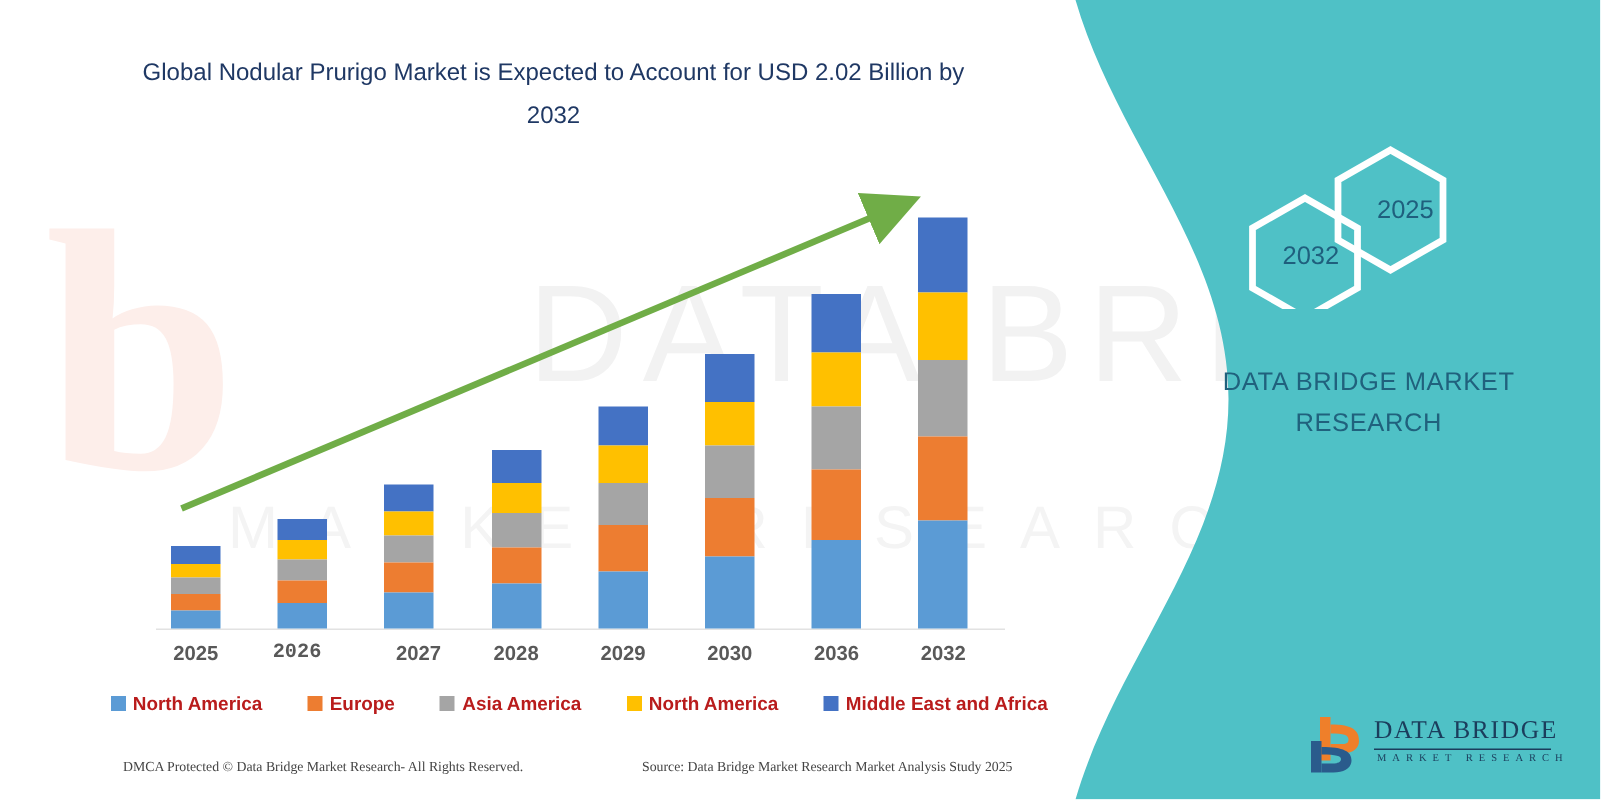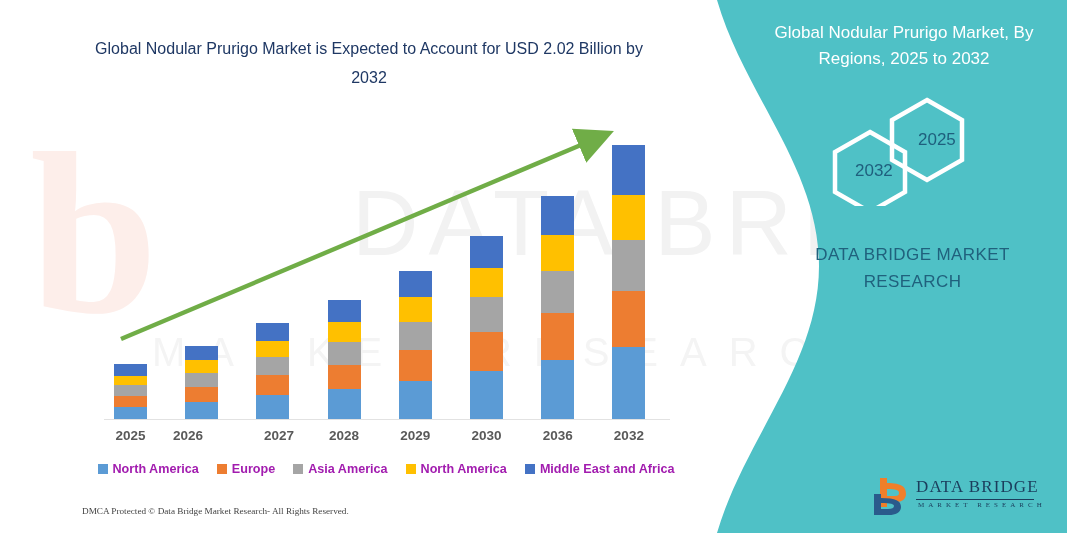--- a/index.html
+++ b/index.html
@@ -29,22 +29,22 @@
   .seg{width:100%;}
   .xlabels{position:absolute;left:96px;top:428px;width:580px;height:22px;}
   .xlab{position:absolute;width:60px;text-align:center;font-size:13.5px;
         font-weight:700;color:#595959;}
 
   
   .arrow{position:absolute;left:96px;top:120px;width:580px;height:300px;pointer-events:none;}
 
   
   .legend{position:absolute;left:96px;top:458px;width:580px;height:22px;
-          display:flex;align-items:center;justify-content:center;gap:18px;
-          font-size:12.6px;color:#a21caf;font-weight:700;}
+          display:flex;align-items:center;justify-content:center;gap:30px;
+          font-size:12.6px;color:#b91c1c;font-weight:700;}
   .lg{display:flex;align-items:center;gap:5px;white-space:nowrap;}
   .sw{width:10px;height:10px;display:inline-block;}
 
   
   .footl{position:absolute;left:82px;top:506px;font-size:9.2px;color:#444;
          font-family:"Liberation Serif",serif;white-space:nowrap;}
   .footr{position:absolute;left:428px;top:506px;font-size:9.2px;color:#444;
          font-family:"Liberation Serif",serif;white-space:nowrap;}
 
   
@@ -144,21 +144,21 @@
     <defs>
       <marker id="ah" markerWidth="9" markerHeight="9" refX="2.2" refY="4.2" orient="auto">
         <path d="M0,0 L8.6,4.2 L0,8.4 z" fill="#70ad47"></path>
       </marker>
     </defs>
     <line x1="25" y1="219" x2="492" y2="22" stroke="#70ad47" stroke-width="4.4" marker-end="url(#ah)"></line>
   </svg>
 
   <div class="xlabels" id="xlabels">
       <div class="xlab" style="left: 4.5px;">2025</div>
-      <div class="xlab" style="left: 62px;">2026</div>
+      <div class="xlab" style="left: 72px; font-family: Liberation Mono, monospace;">2026</div>
       <div class="xlab" style="left: 153px;">2027</div>
       <div class="xlab" style="left: 218.1px;">2028</div>
       <div class="xlab" style="left: 289.3px;">2029</div>
       <div class="xlab" style="left: 360.5px;">2030</div>
       <div class="xlab" style="left: 431.7px;">2036</div>
       <div class="xlab" style="left: 502.9px;">2032</div>
     </div>
   <div class="legend" id="legend">
       <div class="lg">
         <span class="sw" style="background: rgb(91, 155, 213);"></span>
@@ -176,28 +176,28 @@
         <span class="sw" style="background: rgb(255, 192, 0);"></span>
         <span>North America</span>
       </div>
       <div class="lg">
         <span class="sw" style="background: rgb(68, 114, 196);"></span>
         <span>Middle East and Africa</span>
       </div>
     </div>
 
   <div class="footl">DMCA Protected © Data Bridge Market Research- All Rights Reserved.</div>
+  <div class="footr">Source: Data Bridge Market Research  Market Analysis Study 2025</div>
 
   <div class="panel">
     <svg width="380" height="533" viewBox="0 0 380 533">
       <path d="M 30,0 C 58,96 132,168 132,266 C 132,364 58,437 30,533 L 380,533 L 380,0 Z" fill="#4fc1c6"></path>
     </svg>
   </div>
 
-  <div class="p-title">Global Nodular Prurigo Market, By Regions, 2025 to 2032</div>
 
   <div class="hexwrap">
     <svg width="200" height="110" viewBox="0 0 200 110">
       <polygon points="115,4 150,24 150,64 115,84 80,64 80,24" fill="none" stroke="#ffffff" stroke-width="4.5"></polygon>
       <polygon points="58,36 93,56 93,96 58,116 23,96 23,56" fill="none" stroke="#ffffff" stroke-width="4.5"></polygon>
     </svg>
   </div>
   <div class="hextext hx2025">2025</div>
   <div class="hextext hx2032">2032</div>
 

